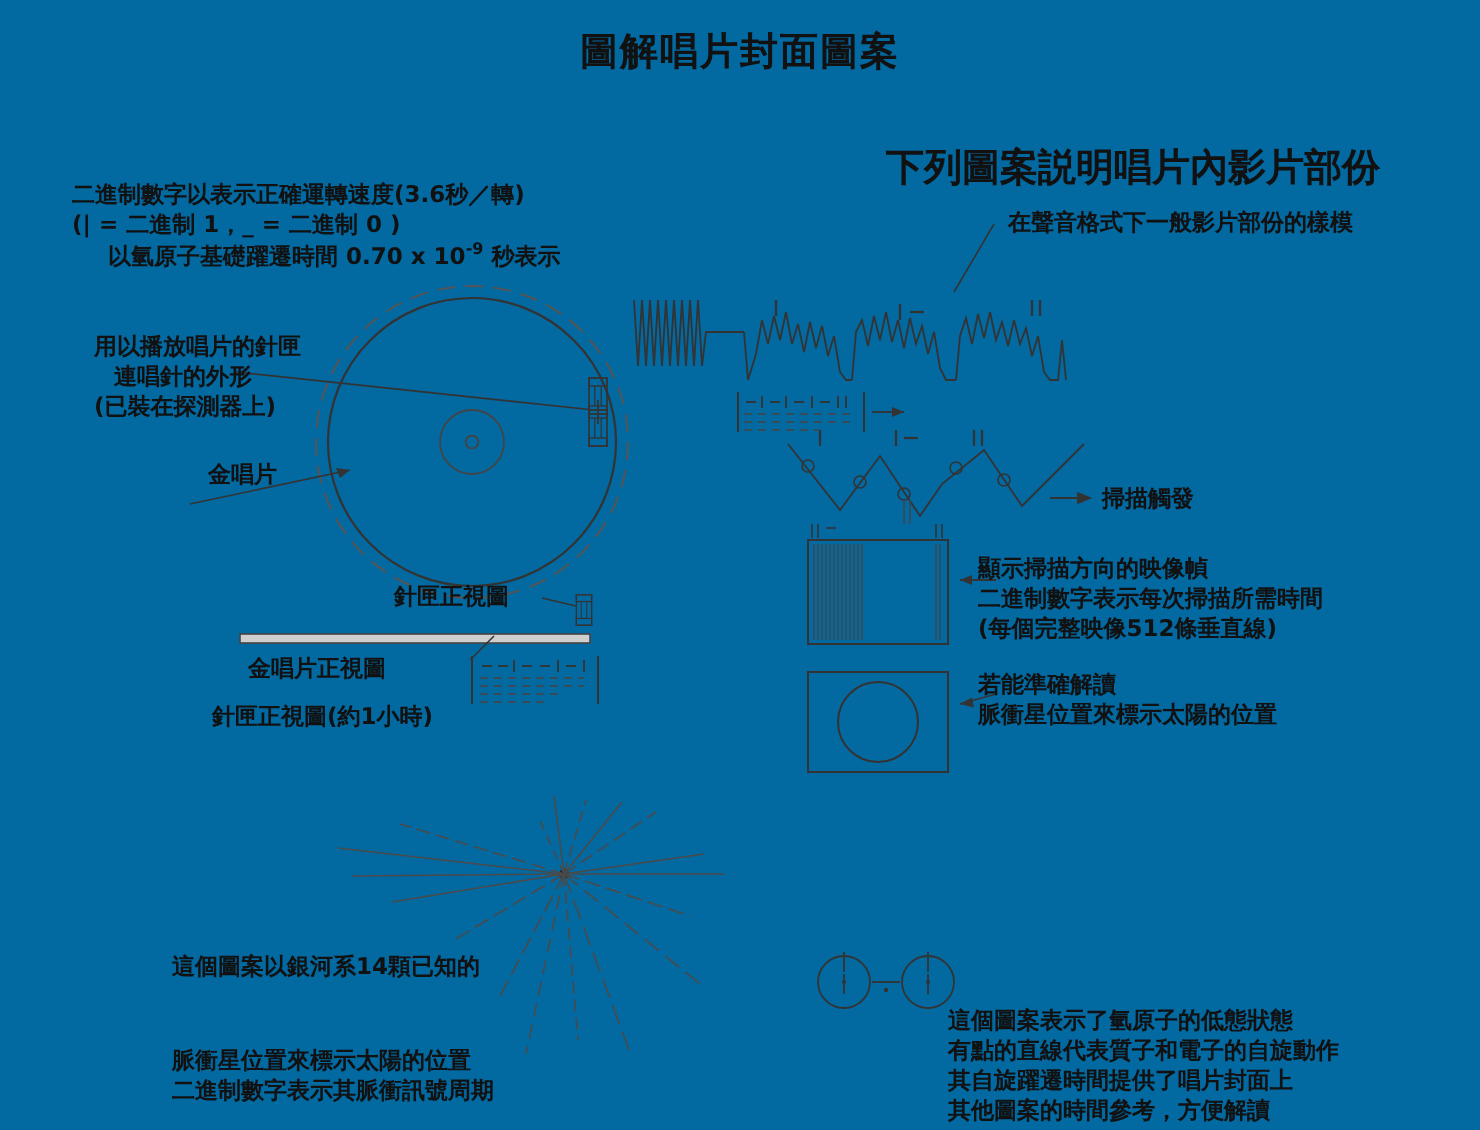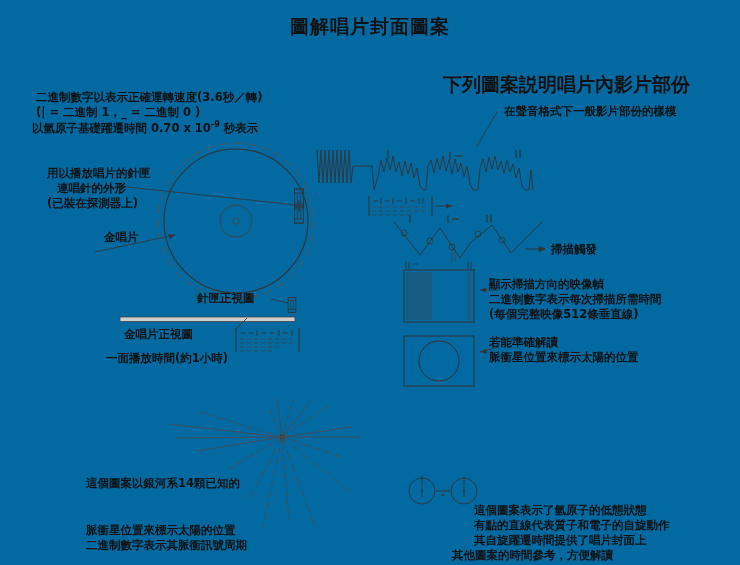--- a/index.html
+++ b/index.html
@@ -266,33 +266,33 @@
       <line x1="464" y1="476" x2="464" y2="486"></line>
       <line x1="464" y1="487" x2="464" y2="497"></line>
       <circle cx="464" cy="491" r="1" fill="#333" stroke="none"></circle>
       <line x1="436" y1="491" x2="450" y2="491"></line>
       <circle cx="443" cy="495" r="1.1" fill="#333" stroke="none"></circle>
     </g>
   </svg>
 
   <div class="txt lbl" style="left:36px; top:90px;">二進制數字以表示正確運轉速度(3.6秒／轉)</div>
   <div class="txt lbl" style="left:36px; top:105px;">(| = 二進制 1，_ = 二進制 0 )</div>
-  <div class="txt lbl" style="left:32px; top:120px;"><span>以氫原子基礎躍遷時間 0.70 x 10</span><span class="sup">-9</span><span> 秒表示</span></div>
+  <div class="txt lbl" style="left:54px; top:120px;"><span>以氫原子基礎躍遷時間 0.70 x 10</span><span class="sup">-9</span><span> 秒表示</span></div>
 
   <div class="txt lbl" style="left:47px; top:166px;">用以播放唱片的針匣</div>
   <div class="txt lbl" style="left:57px; top:181px;">連唱針的外形</div>
   <div class="txt lbl" style="left:47px; top:196px;">(已裝在探測器上)</div>
 
   <div class="txt lbl" style="left:104px; top:230px;">金唱片</div>
 
   <div class="txt lbl" style="left:197px; top:291px;">針匣正視圖</div>
 
   <div class="txt lbl" style="left:124px; top:327px;">金唱片正視圖</div>
 
-  <div class="txt lbl" style="left:106px; top:351px;">一面播放時間(約1小時)</div>
+  <div class="txt lbl" style="left:106px; top:351px;">針匣正視圖(約1小時)</div>
 
   <div class="txt lbl" style="left:86px; top:476px;">這個圖案以銀河系14顆已知的</div>
   <div class="txt lbl" style="left:86px; top:523px;">脈衝星位置來標示太陽的位置</div>
   <div class="txt lbl" style="left:86px; top:538px;">二進制數字表示其脈衝訊號周期</div>
 
   <div class="txt" style="left:443px; top:72px; font-size:19px;">下列圖案説明唱片內影片部份</div>
 
   <div class="txt lbl" style="left:504px; top:104px;">在聲音格式下一般影片部份的樣模</div>
 
 
@@ -301,15 +301,15 @@
   <div class="txt lbl" style="left:489px; top:277px;">顯示掃描方向的映像幀</div>
   <div class="txt lbl" style="left:489px; top:292px;text-align:center;">二進制數字表示每次掃描所需時間</div>
   <div class="txt lbl" style="left:489px; top:307px;">(每個完整映像512條垂直線)</div>
 
   <div class="txt lbl" style="left:489px; top:335px;">若能準確解讀</div>
   <div class="txt lbl" style="left:489px; top:350px;">脈衝星位置來標示太陽的位置</div>
 
   <div class="txt lbl" style="left:474px; top:503px;">這個圖案表示了氫原子的低態狀態</div>
   <div class="txt lbl" style="left:474px; top:518px;">有點的直線代表質子和電子的自旋動作</div>
   <div class="txt lbl" style="left:474px; top:533px;">其自旋躍遷時間提供了唱片封面上</div>
-  <div class="txt lbl" style="left:452px; top:548px;">其他圖案的時間參考，方便解讀</div>
+  <div class="txt lbl" style="left:474px; top:548px;">其他圖案的時間參考，方便解讀</div>
 
 </div>
 
 </body></html>

